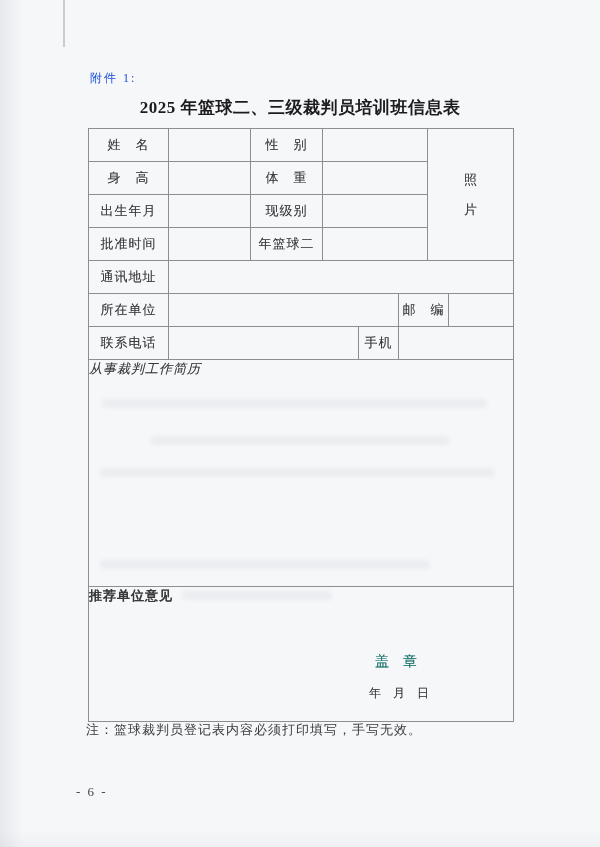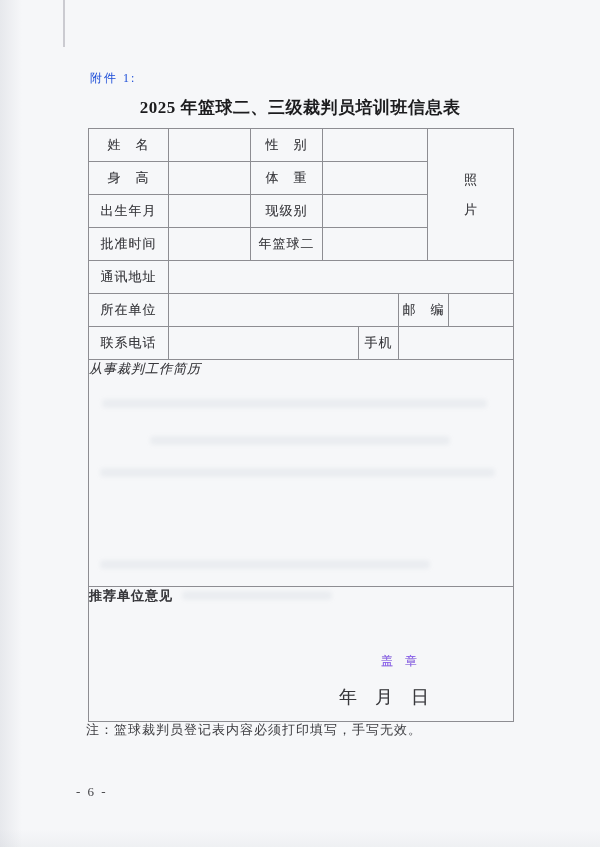--- a/index.html
+++ b/index.html
@@ -41,25 +41,25 @@
   td.lbl { text-align: center; letter-spacing: 1px; }
   td.big { vertical-align: top; padding: 6px 9px; }
   tr.resume-row td { height: 226px; font-style: italic; }
   tr.recommend-row td { height: 134px; position: relative; }
   .photo-label {
     width: 1em; margin: 12px auto; line-height: 2.3;
     word-break: break-all; text-align: center; letter-spacing: 0;
   }
   .seal {
     position: absolute; right: 96px; top: 66px;
-    font-size: 12px; color: #8b5cf6;
+    font-size: 14px; color: #0f766e;
   }
   .sign-date {
     position: absolute; right: 84px; top: 98px;
-    font-size: 18px; color: #38383c;
+    font-size: 12px; color: #38383c;
   }
   .footnote {
     position: absolute; left: 86px; top: 721px;
     font-size: 13px; letter-spacing: 1px; color: #3a3a3e;
   }
   .page-number {
     position: absolute; left: 76px; top: 784px;
     font-size: 13px; letter-spacing: 2px; color: #434347;
   }
   .scan-line-artifact {

